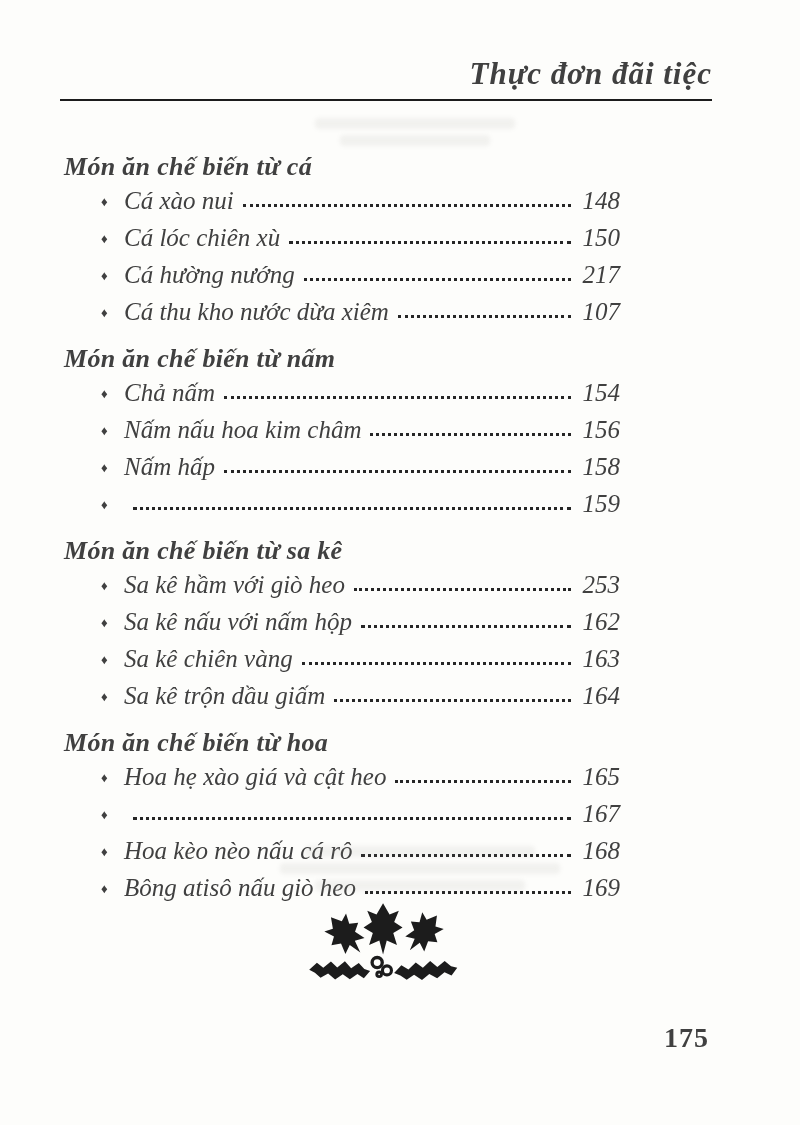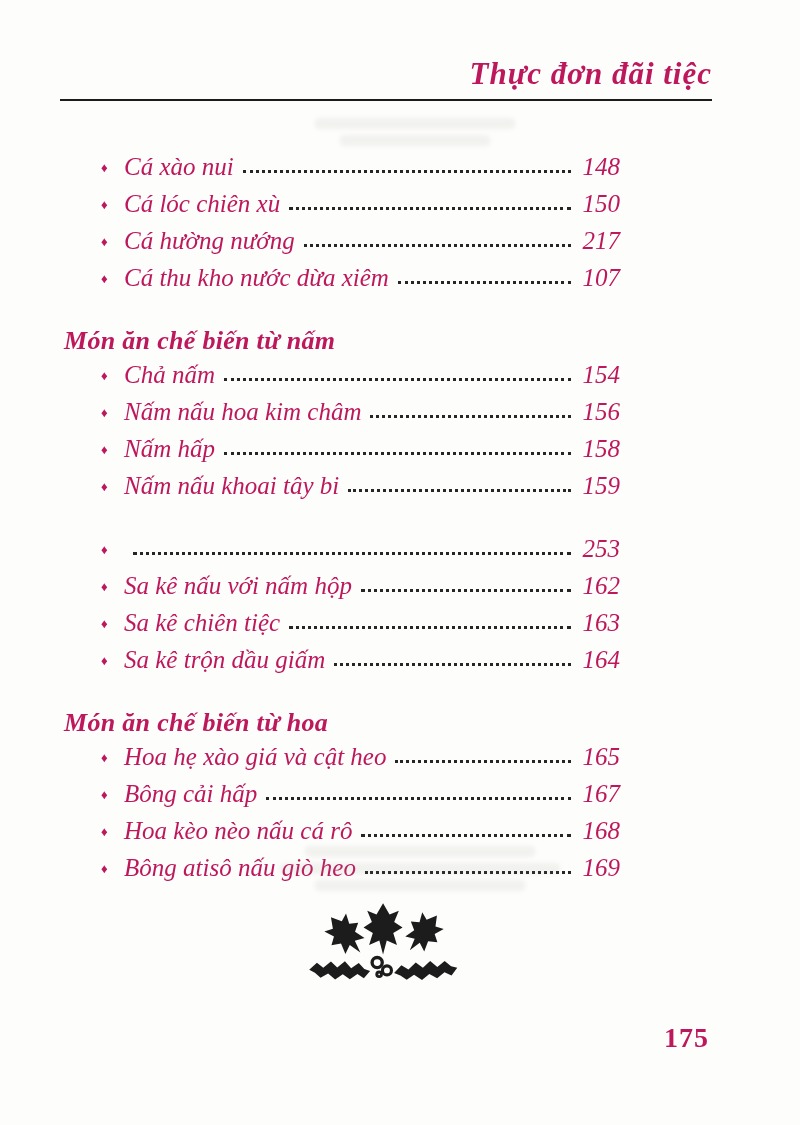--- a/index.html
+++ b/index.html
@@ -5,21 +5,21 @@
   html, body { margin: 0; padding: 0; }
   body {
     width: 800px; height: 1125px;
     background: #ffffff;
     font-family: "Liberation Serif", "DejaVu Serif", serif;
   }
   .page {
     position: relative;
     width: 800px; height: 1125px;
     background: #fdfdfb;
-    color: #be185d;
+    color: #404040;
     overflow: hidden;
   }
 
   
   .running-head {
     position: absolute;
     top: 56px; right: 88px;
     font-style: italic;
     font-weight: 600;
     font-size: 31px;
@@ -49,21 +49,21 @@
   .ghost-mid i:nth-child(1) { width: 230px; }
   .ghost-mid i:nth-child(2) { width: 280px; }
   .ghost-mid i:nth-child(3) { width: 210px; }
 
   
   .toc {
     position: absolute;
     top: 150px; left: 64px;
     width: 556px;
   }
-  .toc-section { margin-top: 26px; }
+  .toc-section { margin-top: 10px; }
   .toc-section:first-child { margin-top: 0; }
   .section-heading {
     font-size: 26px;
     font-weight: bold;
     font-style: italic;
     line-height: 34px;
     letter-spacing: 0.3px;
     white-space: nowrap;
   }
   .toc-row {
@@ -117,20 +117,21 @@
       <i></i>
       <i></i>
     </div>
 
   <div class="running-head">Thực đơn đãi tiệc</div>
   <div class="rule"></div>
 
   <main class="toc">
 
     <section class="toc-section">
+      <div class="section-heading">Món ăn chế biến từ cá</div>
       <div class="toc-row">
         <span class="bullet">♦</span>
         <span class="entry-title">Cá xào nui</span>
         <span class="leader"></span>
         <span class="entry-page">148</span>
       </div>
       <div class="toc-row">
         <span class="bullet">♦</span>
         <span class="entry-title">Cá lóc chiên xù</span>
         <span class="leader"></span>
@@ -165,41 +166,42 @@
         <span class="entry-page">156</span>
       </div>
       <div class="toc-row">
         <span class="bullet">♦</span>
         <span class="entry-title">Nấm hấp</span>
         <span class="leader"></span>
         <span class="entry-page">158</span>
       </div>
       <div class="toc-row">
         <span class="bullet">♦</span>
-        <span class="entry-title">Nấm nấu khoai tây bi</span>
         <span class="leader"></span>
         <span class="entry-page">159</span>
       </div>
     </section>
 
     <section class="toc-section">
-      <div class="toc-row">
-        <span class="bullet">♦</span>
+      <div class="section-heading">Món ăn chế biến từ sa kê</div>
+      <div class="toc-row">
+        <span class="bullet">♦</span>
+        <span class="entry-title">Sa kê hầm với giò heo</span>
         <span class="leader"></span>
         <span class="entry-page">253</span>
       </div>
       <div class="toc-row">
         <span class="bullet">♦</span>
         <span class="entry-title">Sa kê nấu với nấm hộp</span>
         <span class="leader"></span>
         <span class="entry-page">162</span>
       </div>
       <div class="toc-row">
         <span class="bullet">♦</span>
-        <span class="entry-title">Sa kê chiên tiệc</span>
+        <span class="entry-title">Sa kê chiên vàng</span>
         <span class="leader"></span>
         <span class="entry-page">163</span>
       </div>
       <div class="toc-row">
         <span class="bullet">♦</span>
         <span class="entry-title">Sa kê trộn dầu giấm</span>
         <span class="leader"></span>
         <span class="entry-page">164</span>
       </div>
     </section>
@@ -207,21 +209,20 @@
     <section class="toc-section">
       <div class="section-heading">Món ăn chế biến từ hoa</div>
       <div class="toc-row">
         <span class="bullet">♦</span>
         <span class="entry-title">Hoa hẹ xào giá và cật heo</span>
         <span class="leader"></span>
         <span class="entry-page">165</span>
       </div>
       <div class="toc-row">
         <span class="bullet">♦</span>
-        <span class="entry-title">Bông cải hấp</span>
         <span class="leader"></span>
         <span class="entry-page">167</span>
       </div>
       <div class="toc-row">
         <span class="bullet">♦</span>
         <span class="entry-title">Hoa kèo nèo nấu cá rô</span>
         <span class="leader"></span>
         <span class="entry-page">168</span>
       </div>
       <div class="toc-row">

